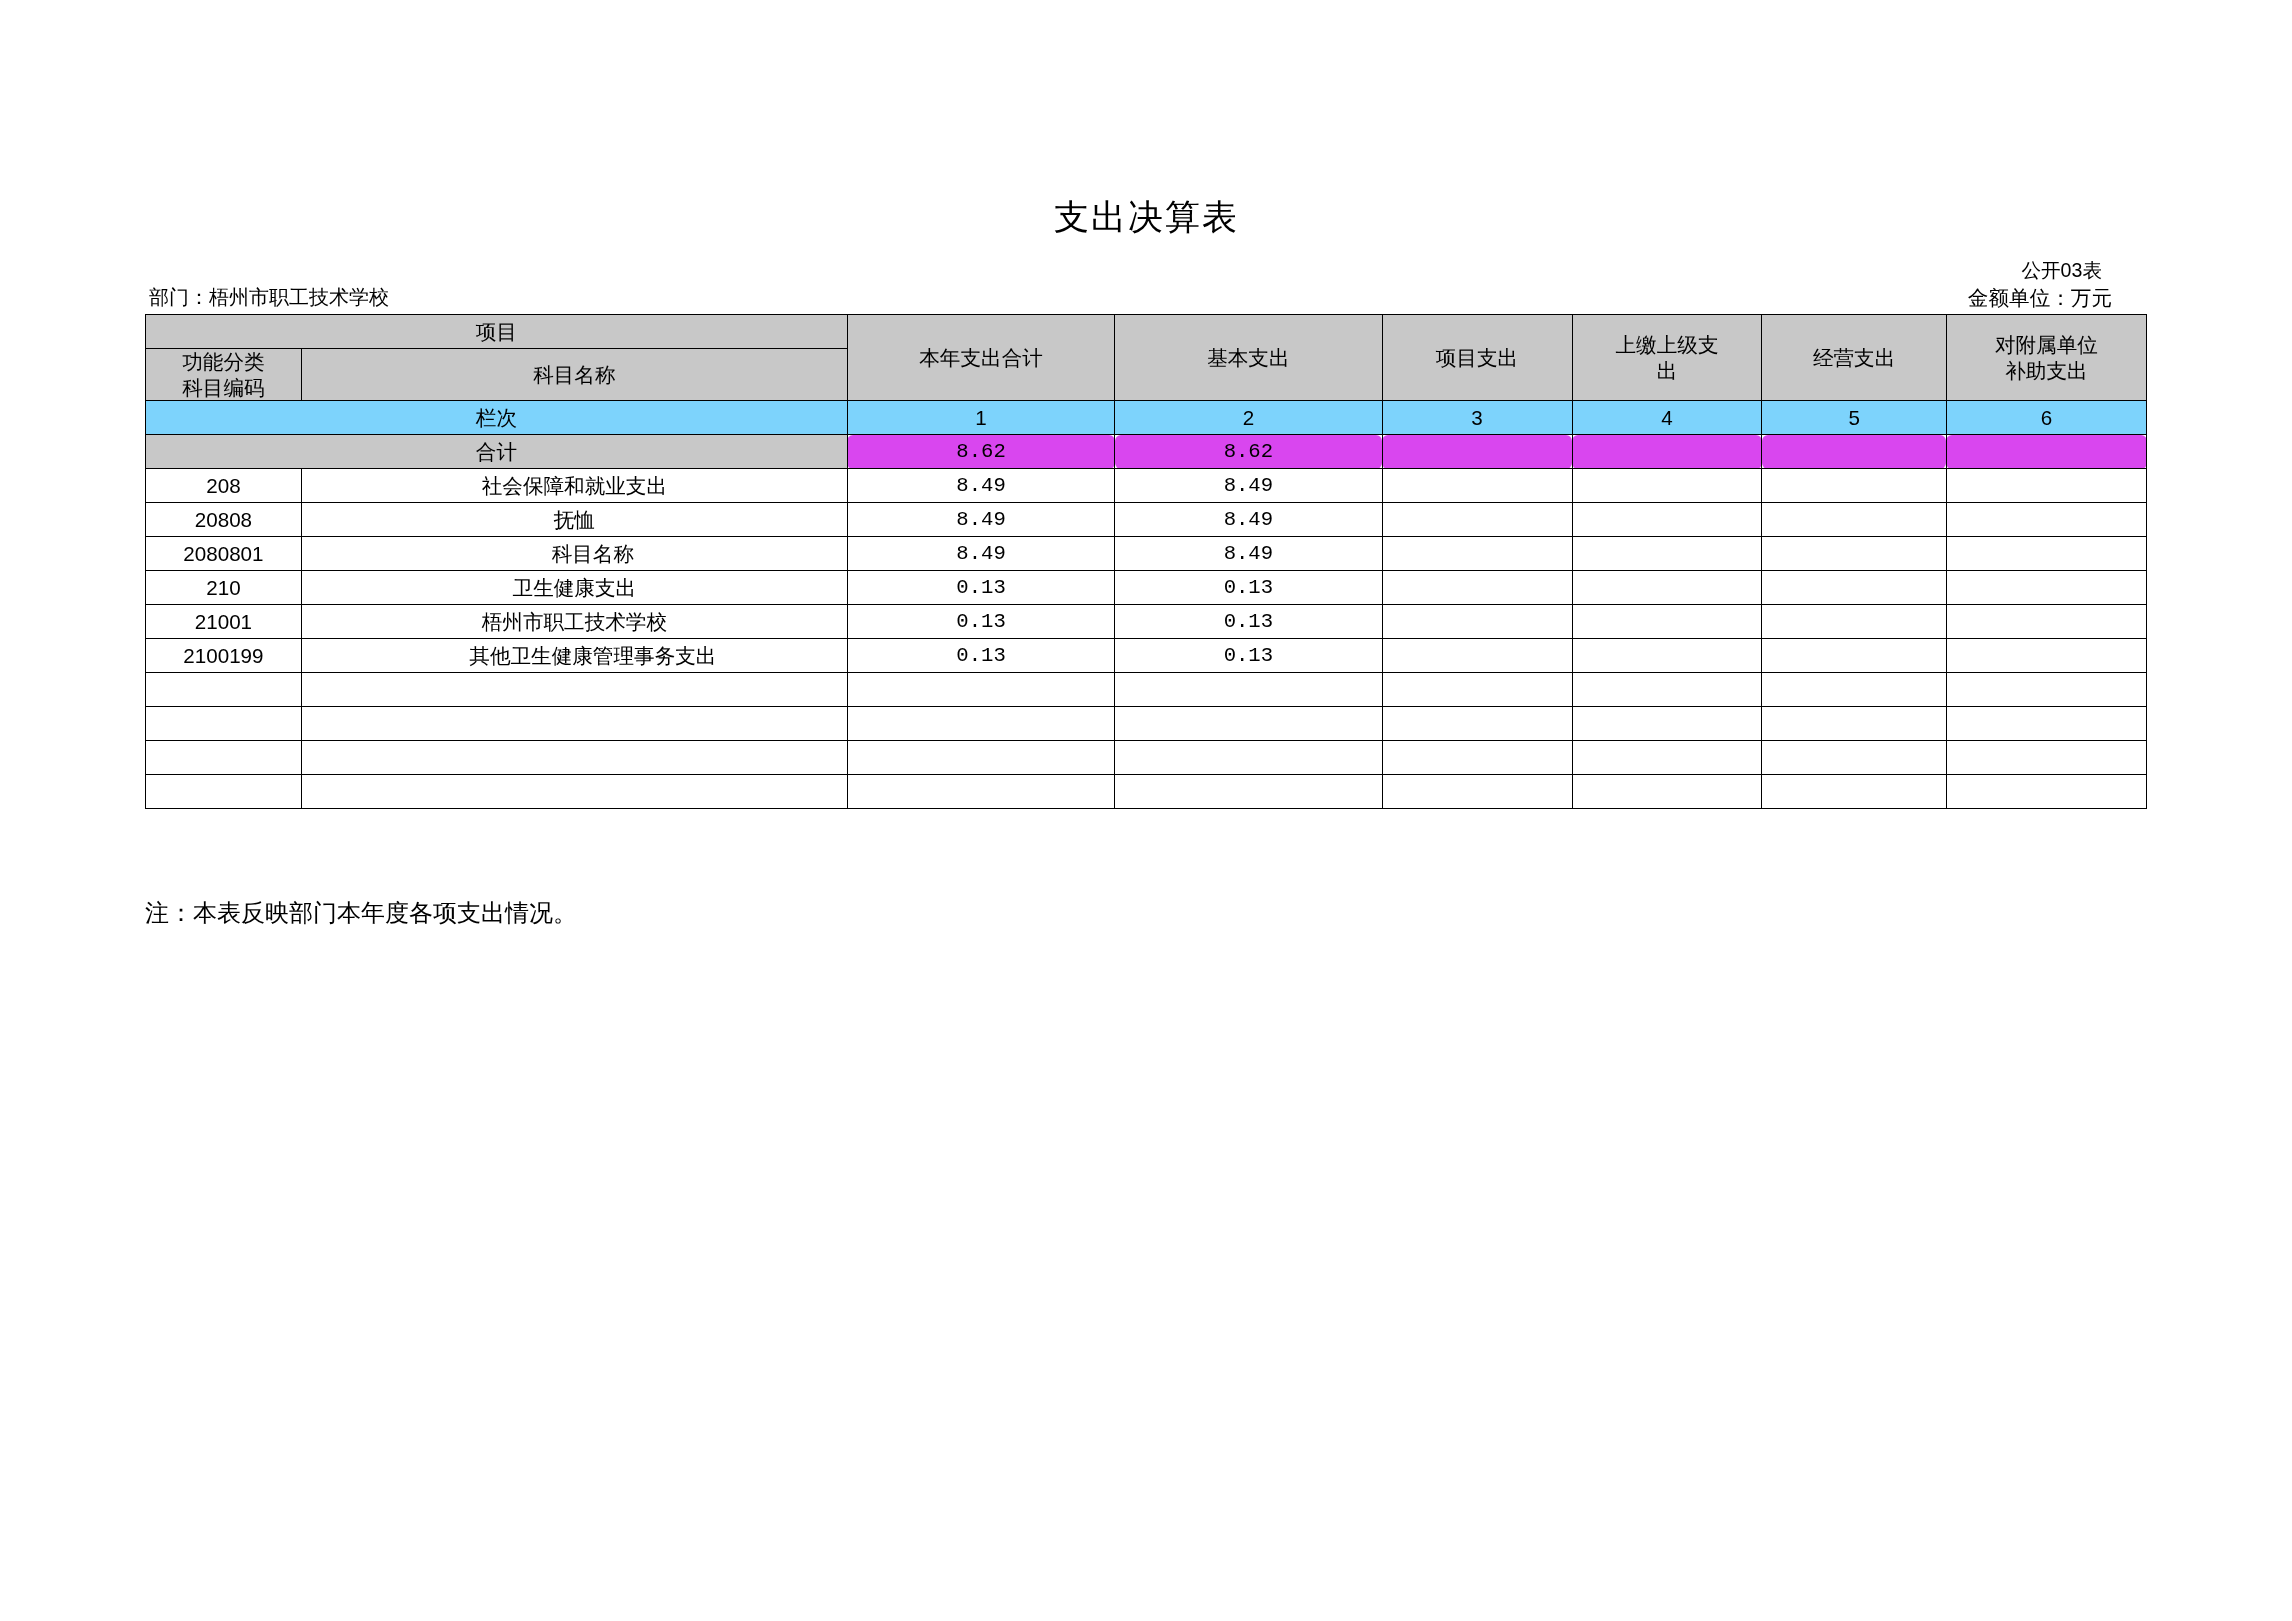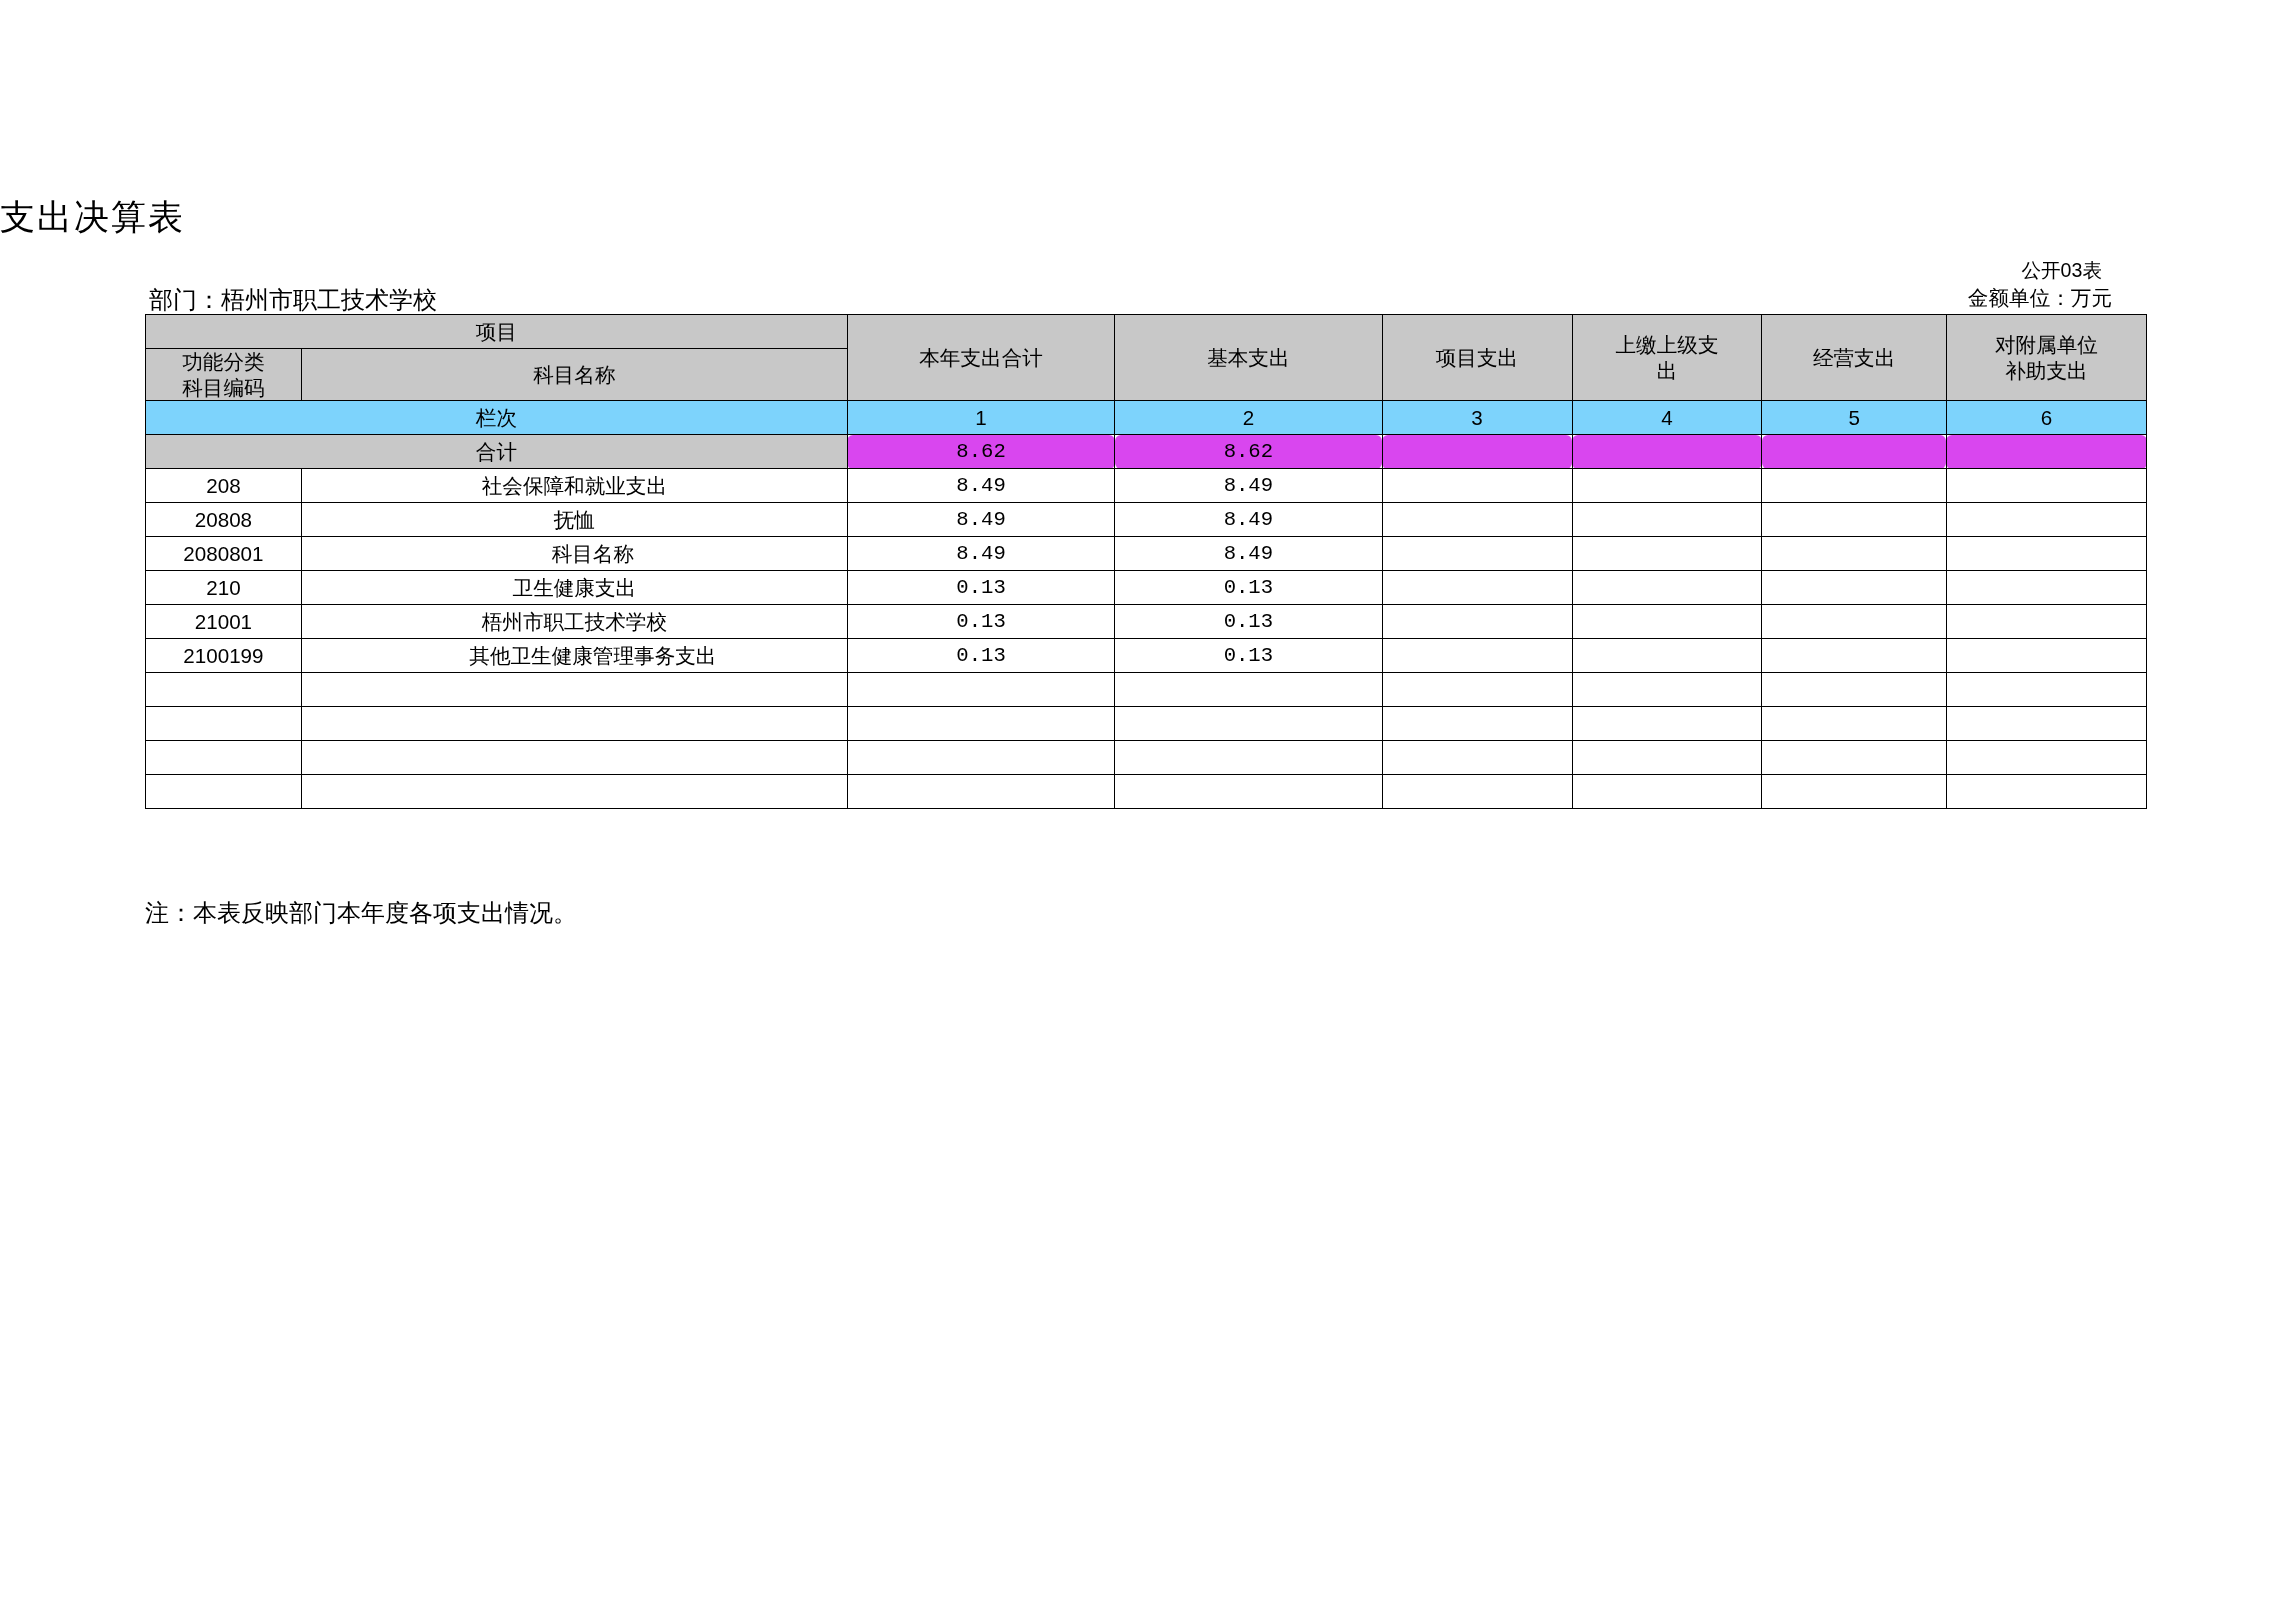--- a/index.html
+++ b/index.html
@@ -17,35 +17,35 @@
   .page {
     position: relative;
     width: 2293px;
     height: 1621px;
   }
   .title {
     position: absolute;
     top: 194px;
     left: 0;
     width: 2293px;
-    text-align: left;
+    text-align: center;
     font-size: 35px;
     letter-spacing: 2px;
   }
   .form-no {
     position: absolute;
     top: 257px;
     right: 191px;
     font-size: 19.6px;
   }
   .dept-line {
     position: absolute;
     top: 284px;
     left: 149px;
-    font-size: 24px;
+    font-size: 20px;
   }
   .unit-line {
     position: absolute;
     top: 284px;
     right: 181px;
     font-size: 20.6px;
     text-align: center;
   }
   .table-wrap {
     position: absolute;

